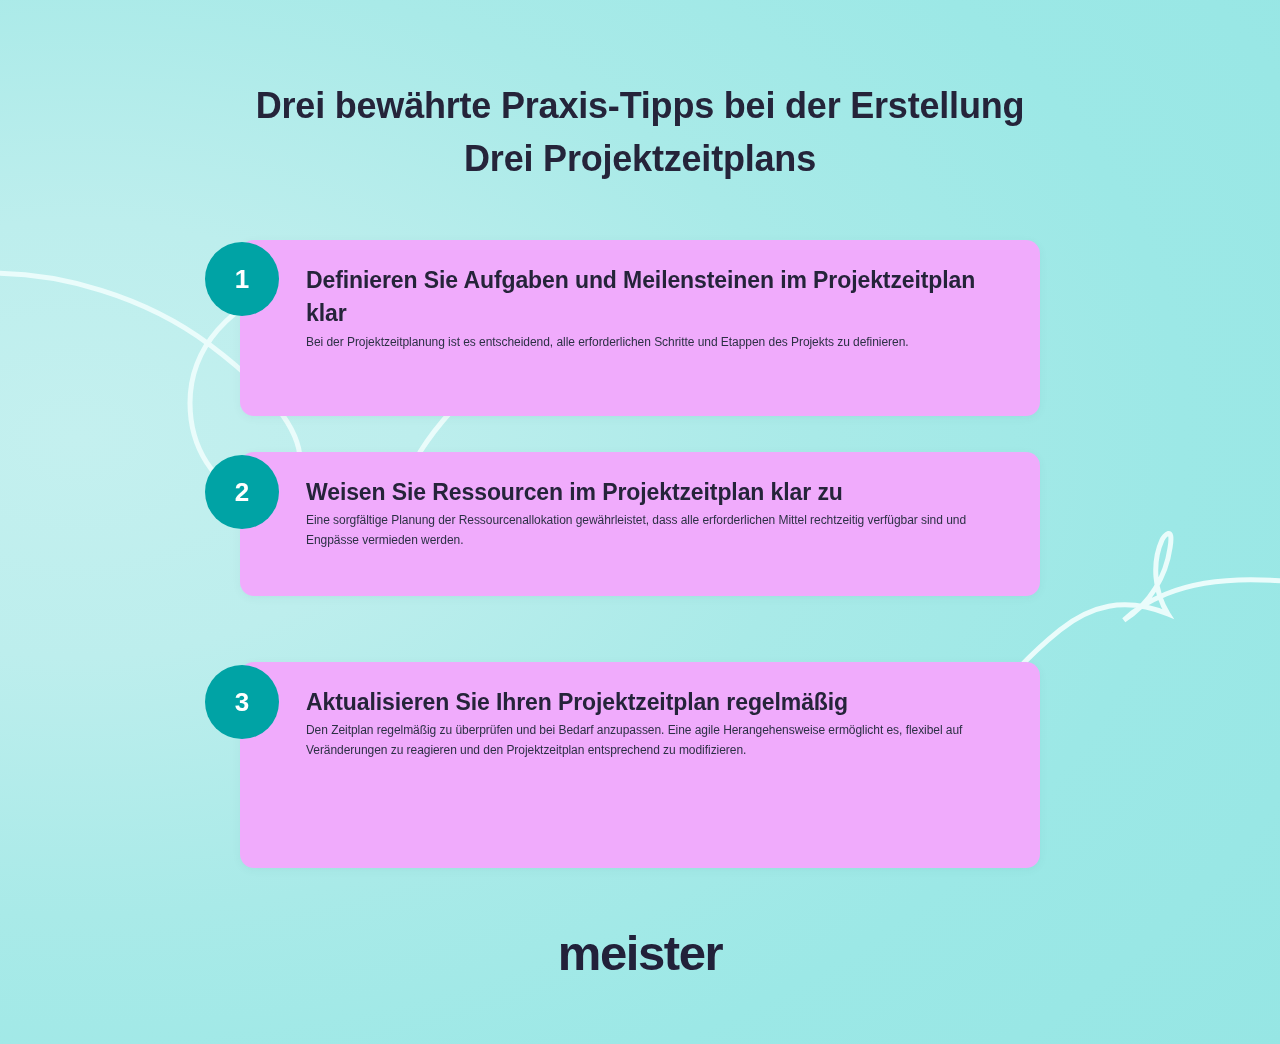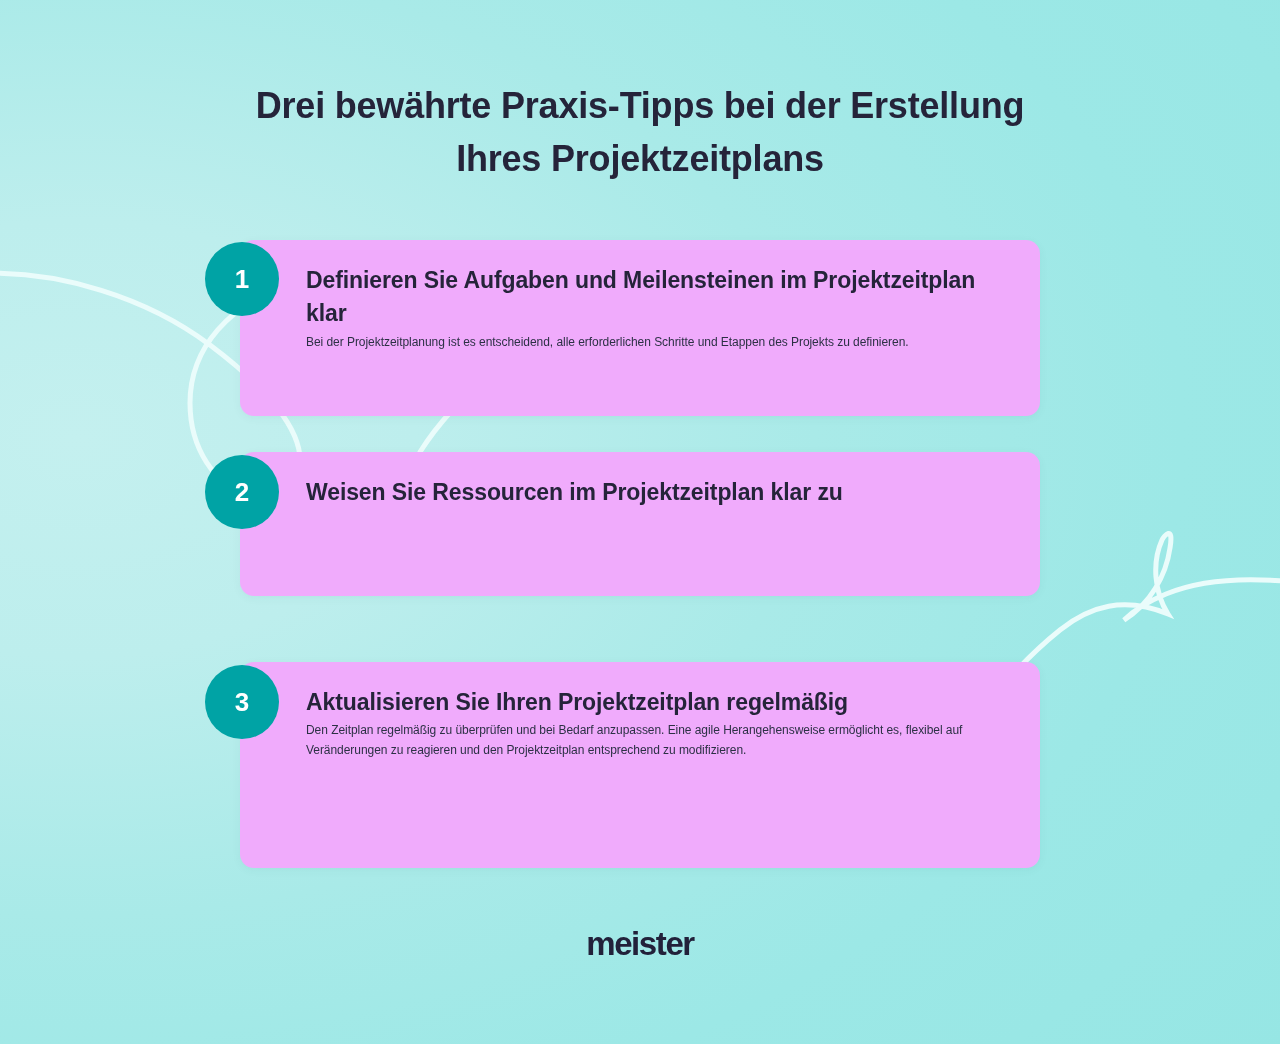--- a/index.html
+++ b/index.html
@@ -110,21 +110,21 @@
   #badge-3 { top: 665px; }
 
   
   #brand-logo {
     position: absolute;
     top: 925px;
     left: 0;
     width: 1280px;
     text-align: center;
     color: #22213a;
-    font-size: 33px;
+    font-size: 49px;
     font-weight: bold;
     letter-spacing: -1.4px;
   }
 </style>
 </head>
 <body>
 
 <div id="bg-gradient"></div>
 
 <svg id="bg-swirls" viewBox="0 0 1280 1044" preserveAspectRatio="none">
@@ -138,36 +138,37 @@
              C 1150 604 1166 576 1170 548 C 1174 524 1164 536 1162 540
              C 1152 562 1154 592 1168 614 C 1124 596 1090 606 1060 630
              C 1010 670 974 720 940 766"></path>
   </g>
 </svg>
 
 <div id="content">
 
   <h1 id="page-title">
     <span class="line">Drei bewährte Praxis-Tipps bei der Erstellung</span>
-    <span class="line">Ihres Projektzeitplans</span>
+    <span class="line">Drei Projektzeitplans</span>
   </h1>
 
   <div class="card" id="card-1">
     <div class="card-body">
       <div class="card-heading">Definieren Sie Aufgaben und Meilensteinen im Projektzeitplan klar</div>
       <div class="card-text">Bei der Projektzeitplanung ist es entscheidend, alle erforderlichen Schritte und Etappen des Projekts zu definieren.</div>
     </div>
   </div>
   <div class="badge" id="badge-1">
     <span>1</span>
   </div>
 
   <div class="card" id="card-2">
     <div class="card-body">
       <div class="card-heading">Weisen Sie Ressourcen im Projektzeitplan klar zu</div>
+      <div class="card-text">Eine sorgfältige Planung der Ressourcenallokation gewährleistet, dass alle erforderlichen Mittel rechtzeitig verfügbar sind und Engpässe vermieden werden.</div>
     </div>
   </div>
   <div class="badge" id="badge-2">
     <span>2</span>
   </div>
 
   <div class="card" id="card-3">
     <div class="card-body">
       <div class="card-heading">Aktualisieren Sie Ihren Projektzeitplan regelmäßig</div>
       <div class="card-text">Den Zeitplan regelmäßig zu überprüfen und bei Bedarf anzupassen. Eine agile Herangehensweise ermöglicht es, flexibel auf Veränderungen zu reagieren und den Projektzeitplan entsprechend zu modifizieren.</div>

